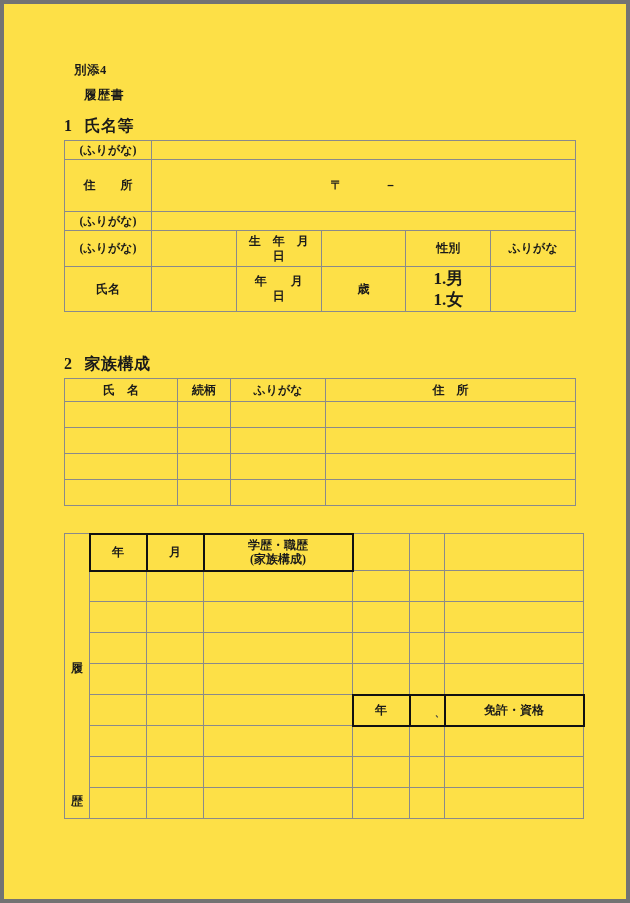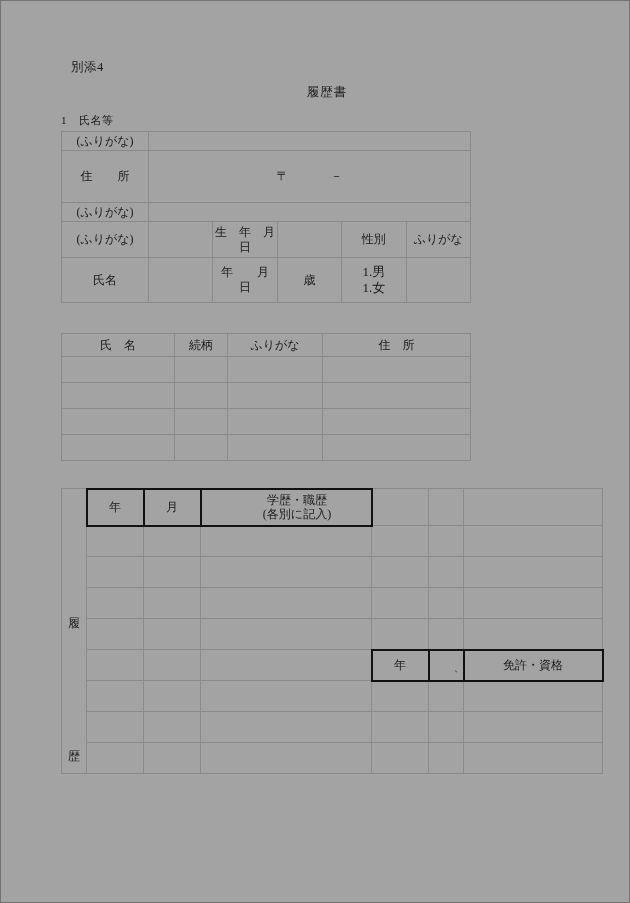--- a/index.html
+++ b/index.html
@@ -8,56 +8,56 @@
     background: #ffffff;
   }
   body {
     font-family: "Liberation Serif", "DejaVu Serif", serif;
     color: #1a1a1a;
   }
   .page {
     position: relative;
     width: 630px;
     height: 903px;
-    background: #a3a3a3;
+    background: #fde047;
     box-sizing: border-box;
-    border: 1px solid #737373;
+    border: 4px solid #737373;
     overflow: hidden;
+    font-weight: bold;
   }
   .doc-body {
     position: absolute;
     left: 60px;
     top: 58px;
     width: 512px;
   }
 
   
   .attach-label {
     font-size: 12.5px;
     letter-spacing: 0.5px;
     margin: 0 0 8px 10px;
   }
   .doc-title {
     font-size: 12.5px;
-    text-align: center;
     margin: 0 0 10px 0;
     padding-left: 20px;
     letter-spacing: 1px;
   }
   .section-label {
-    font-size: 11px;
+    font-size: 16px;
     margin: 12px 0 3px 0;
     letter-spacing: 0.5px;
   }
   .section-label .num { margin-right: 12px; }
 
   
   table.form {
     border-collapse: collapse;
-    width: 410px;
+    width: 512px;
     table-layout: fixed;
     font-size: 12px;
   }
   table.form td {
     border: 1px solid #8a8a8a;
     padding: 0;
     vertical-align: middle;
     text-align: center;
     line-height: 1.25;
   }
@@ -81,21 +81,21 @@
     text-align: right;
     padding-right: 14px;
     line-height: 1.3;
     margin-top: 32px;
   }
   .age-cell { text-align: right; padding-right: 3px; }
   .gender-cell {
     text-align: left;
     padding-left: 4px;
     line-height: 1.25;
-    font-size: 13px;
+    font-size: 17px;
   }
 
   
   .t2 td { height: 25px; }
   .t2 .r-head td { height: 22px; }
 
   
   .t3 { border-collapse: separate; border-spacing: 0; }
   .t3 td {
     border: 0;
@@ -105,21 +105,21 @@
   }
   .t3 tr td:first-child { border-left: 1px solid #8a8a8a; }
   .t3 tr:first-child td { border-top: 1px solid #8a8a8a; }
   .t3 .side {
     width: 24px;
     font-size: 12px;
     vertical-align: middle;
   }
   .t3 .c-year  { width: 56px; }
   .t3 .c-month { width: 56px; }
-  .t3 .c-desc  { width: 148px; padding-left: 22px; }
+  .t3 .c-desc  { width: 148px; }
   .t3 .c-y2    { width: 56px; }
   .t3 .c-m2    { width: 34px; }
   .t3 .c-lic   { width: 138px; }
   .t3 .hdr-box {
     outline: 2px solid #111;
     outline-offset: -1px;
     position: relative;
     z-index: 3;
     line-height: 1.2;
     height: 36px;
@@ -193,20 +193,23 @@
           <span>1.男</span><br>
           <span>1.女</span>
         </td>
         <td></td>
       </tr>
     </tbody>
       </table>
 
     <div class="gap-s1"></div>
 
+    <div class="section-label">
+      <span class="num">2</span><span>家族構成</span>
+    </div>
 
     <table class="form t2">
       <tbody>
           <tr class="r-head">
         <td style="width:112px">氏　名</td>
         <td style="width:52px">続柄</td>
         <td style="width:94px">ふりがな</td>
         <td>住　所</td>
       </tr>
       <tr>
@@ -244,21 +247,21 @@
       <tbody>
           <tr>
         <td class="side" rowspan="9">
           <div style="margin-bottom:118px;margin-top:118px">履</div>
           <div>歴</div>
         </td>
         <td class="c-year hdr-box">年</td>
         <td class="c-month hdr-box">月</td>
         <td class="c-desc hdr-box">
           <span>学歴・職歴</span><br>
-          <span>(各別に記入)</span>
+          <span>(家族構成)</span>
         </td>
         <td class="c-y2"></td>
         <td class="c-m2"></td>
         <td class="c-lic"></td>
       </tr>
 
       <tr>
         <td></td>
         <td></td>
         <td></td>

